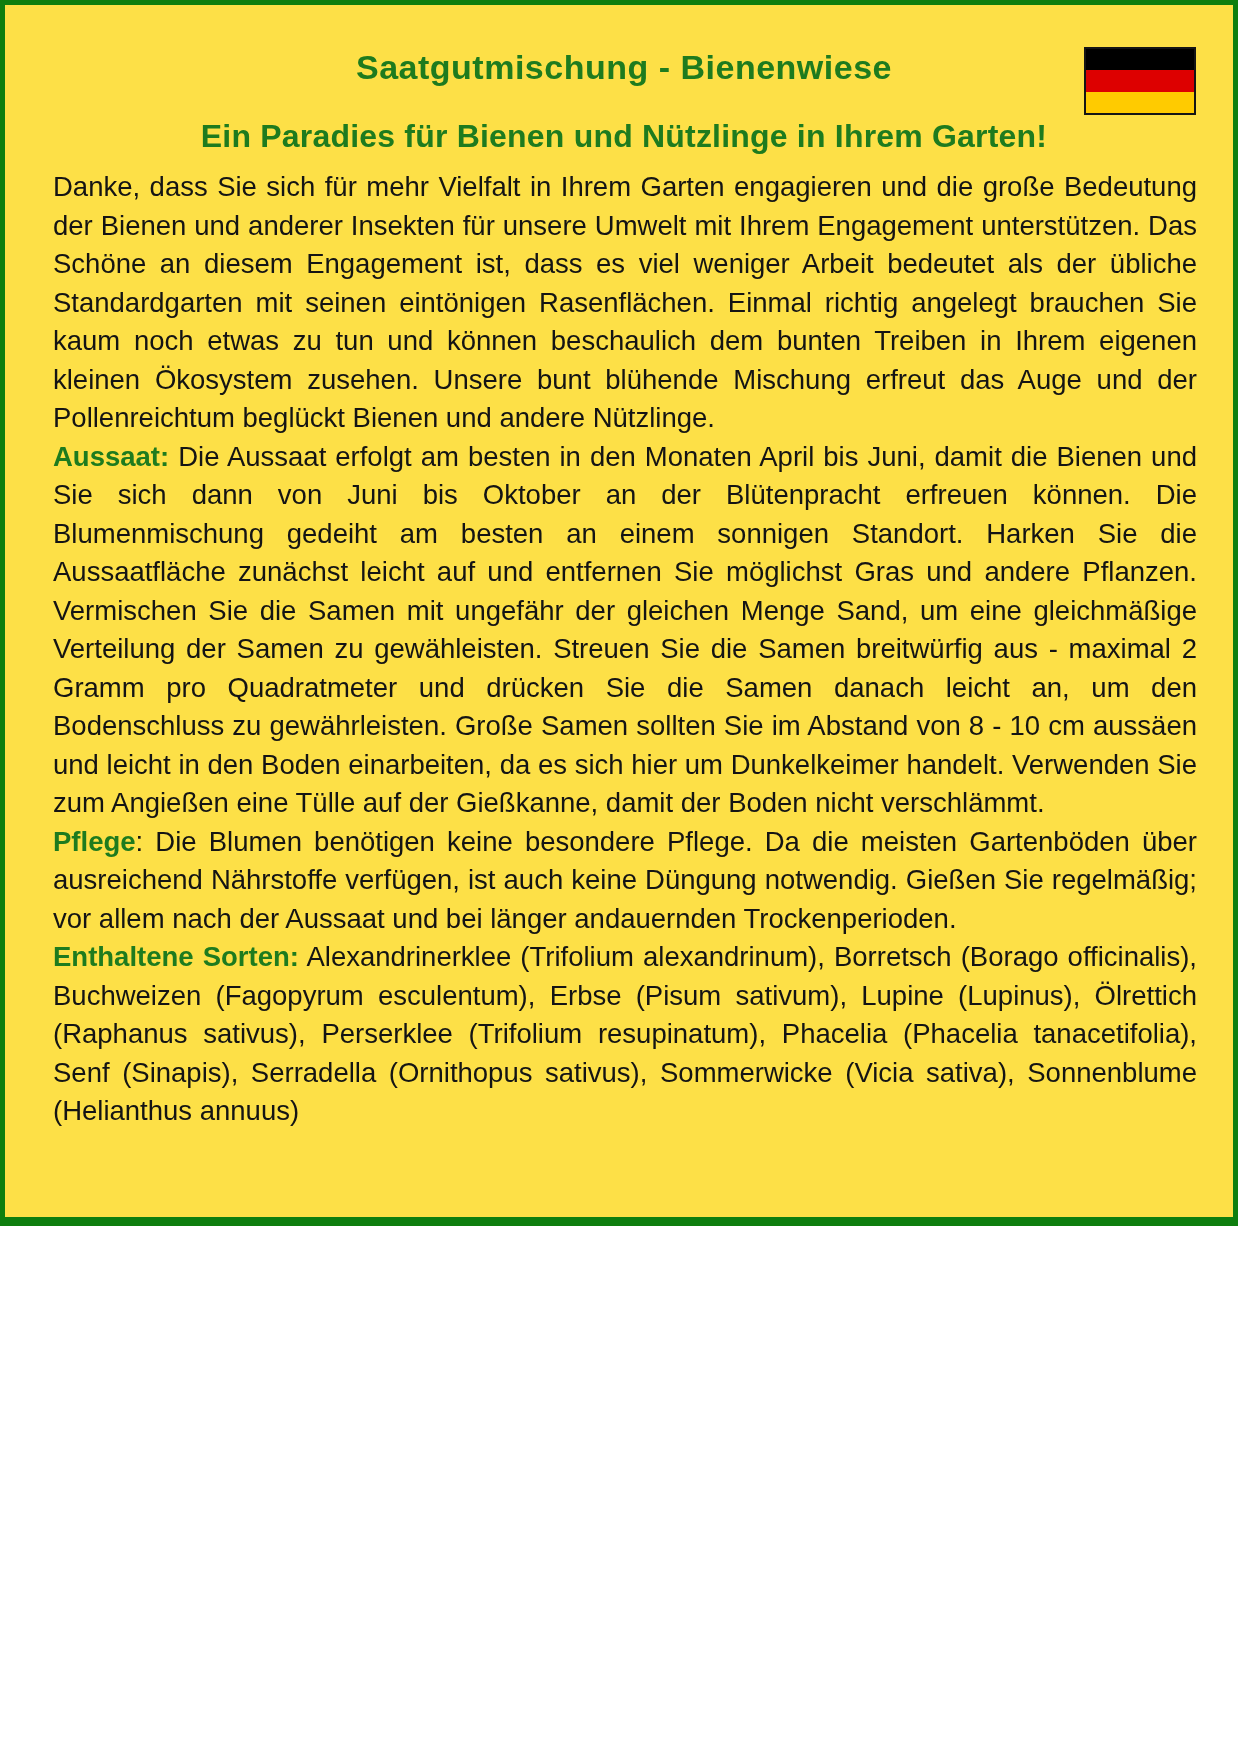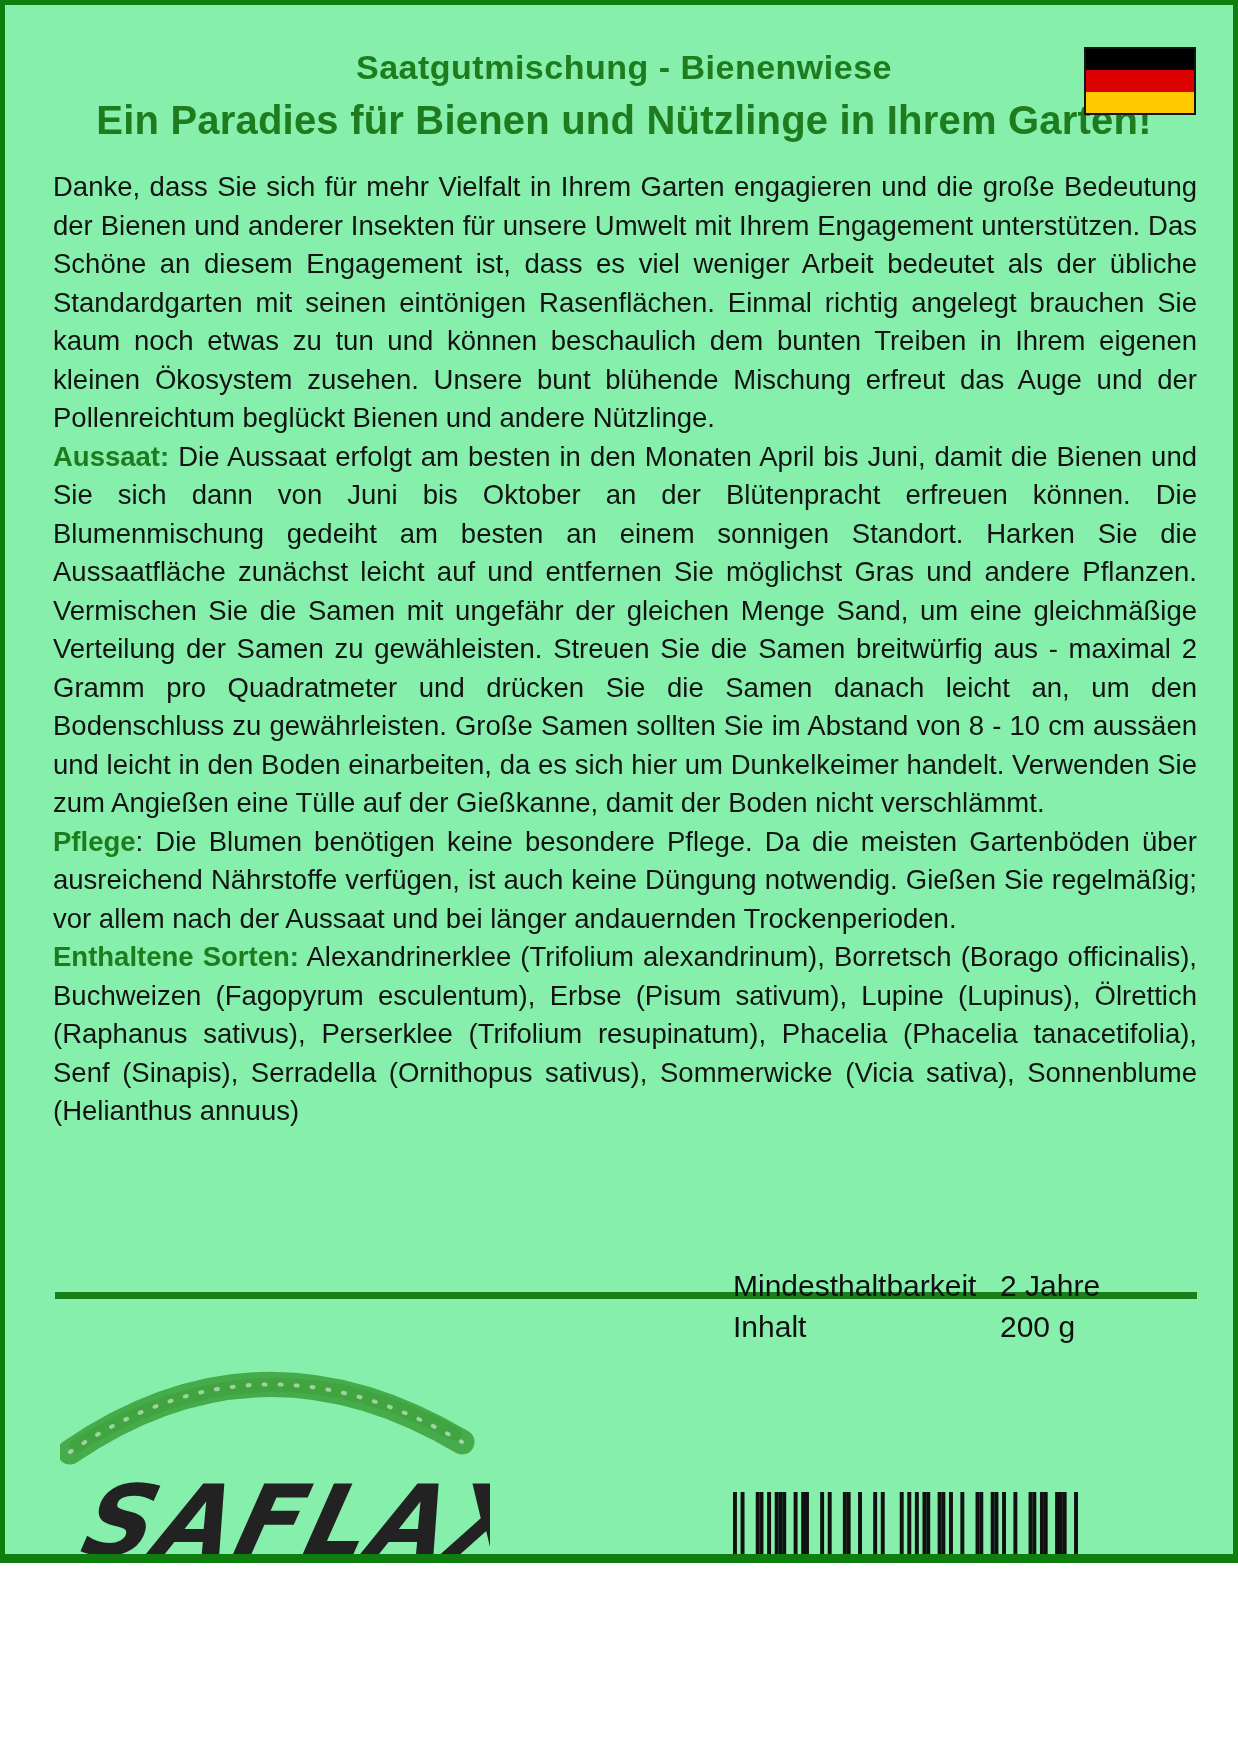--- a/index.html
+++ b/index.html
@@ -1,25 +1,25 @@
 <!DOCTYPE html>
 <html><head>
 <meta charset="utf-8">
 <style>
   html,body { margin:0; padding:0; background:#ffffff; }
   .page {
-    position:relative; width:1238px; height:1563px; box-sizing:border-box;
-    background:#86efac; overflow:hidden;
+    position:relative; width:1238px; height:1226px; box-sizing:border-box;
+    background:#fde047; overflow:hidden;
     border:5px solid #0e7e0e; border-bottom-width:9px;
     font-family:"Liberation Sans", sans-serif; color:#161616;
   }
   
   .titles { position:absolute; top:42px; left:48px; width:1142px; text-align:center; color:#1e7b1e; }
   .title-main { font-size:34px; font-weight:bold; line-height:40px; letter-spacing:0.5px; }
-  .title-sub  { font-size:40px; font-weight:bold; line-height:46px; margin-top:10px; letter-spacing:0.2px; }
+  .title-sub  { font-size:32px; font-weight:bold; line-height:46px; margin-top:26px; letter-spacing:0.2px; }
   .flag { position:absolute; left:1079px; top:42px; width:112px; height:68px;
           border:2px solid #151515; box-sizing:border-box; display:flex; flex-direction:column; }
   .flag .band { flex:1; }
   
   .body-text {
     position:absolute; top:163px; left:48px; width:1144px;
     font-size:27.5px; line-height:38.5px; text-align:justify; color:#141414;
   }
   .body-text p { margin:0; }
   .green-label { color:#1e7b1e; font-weight:bold; }

